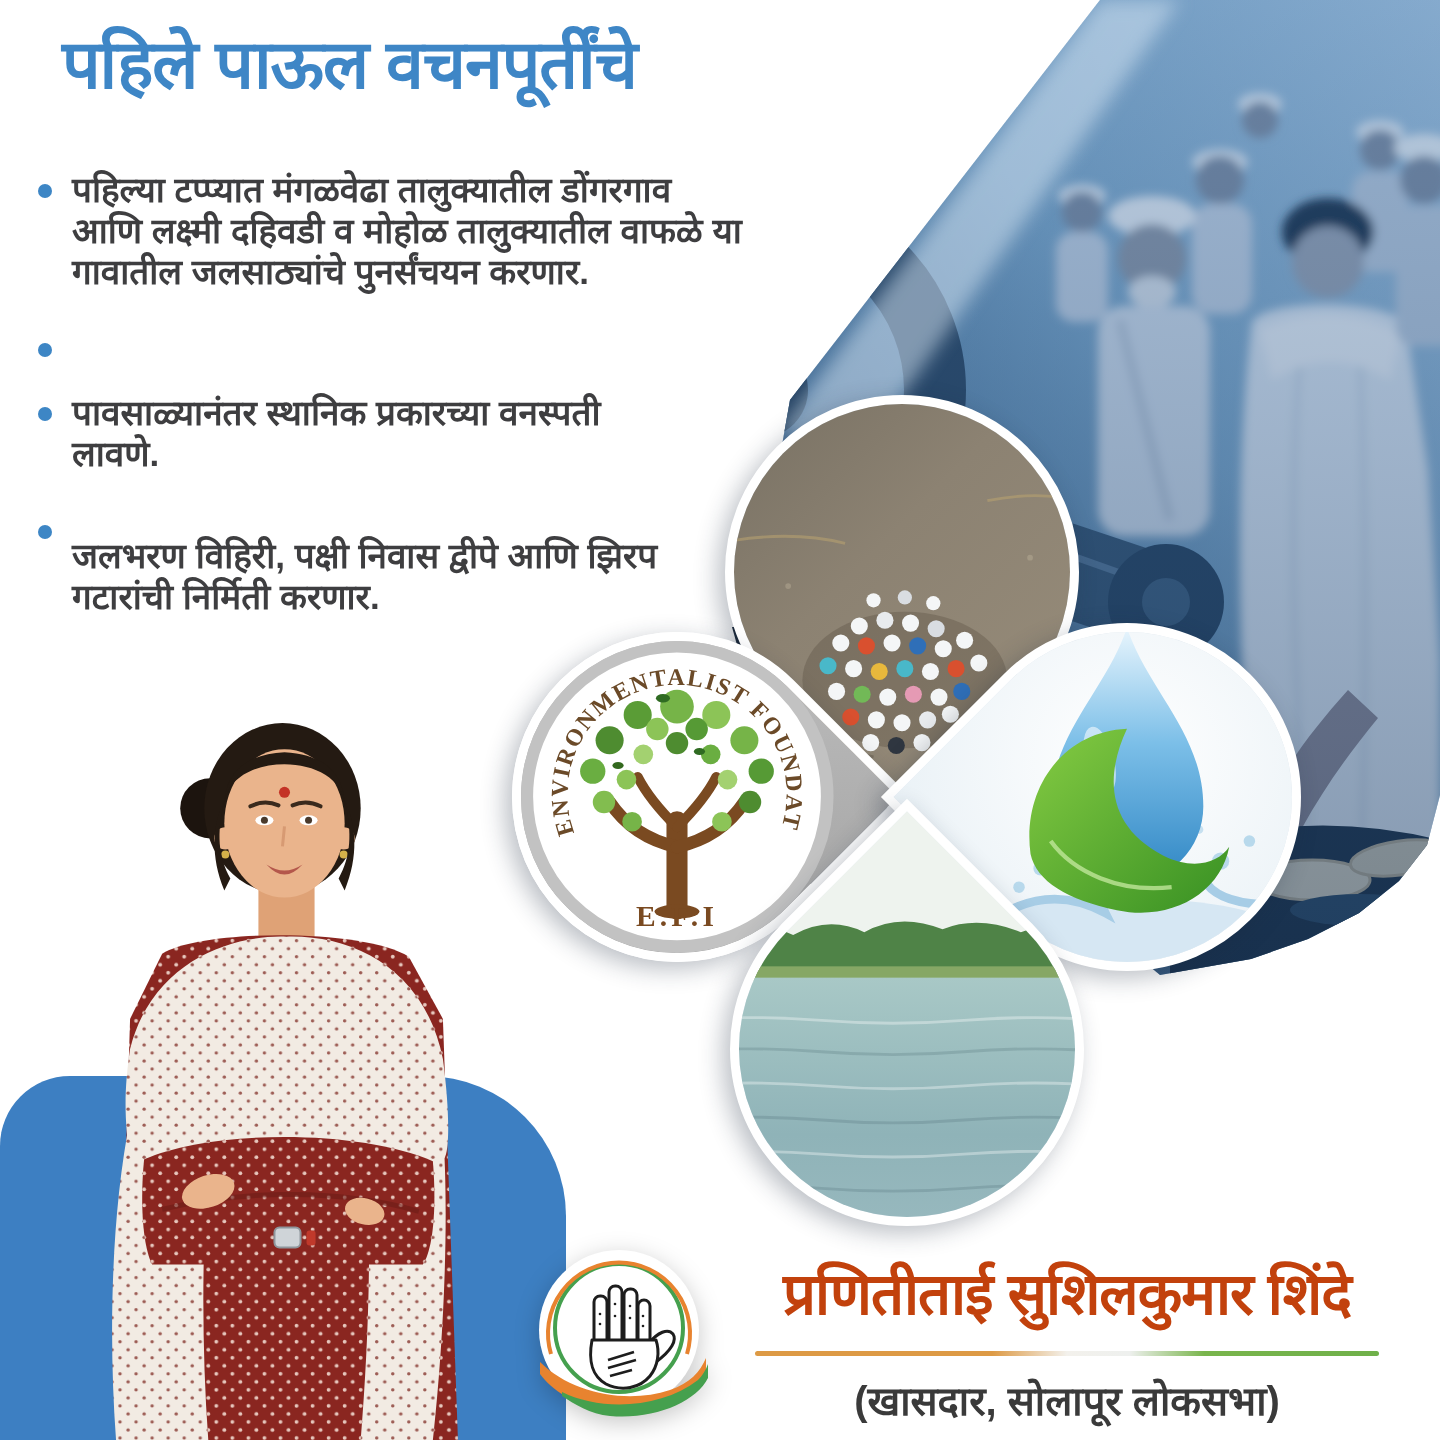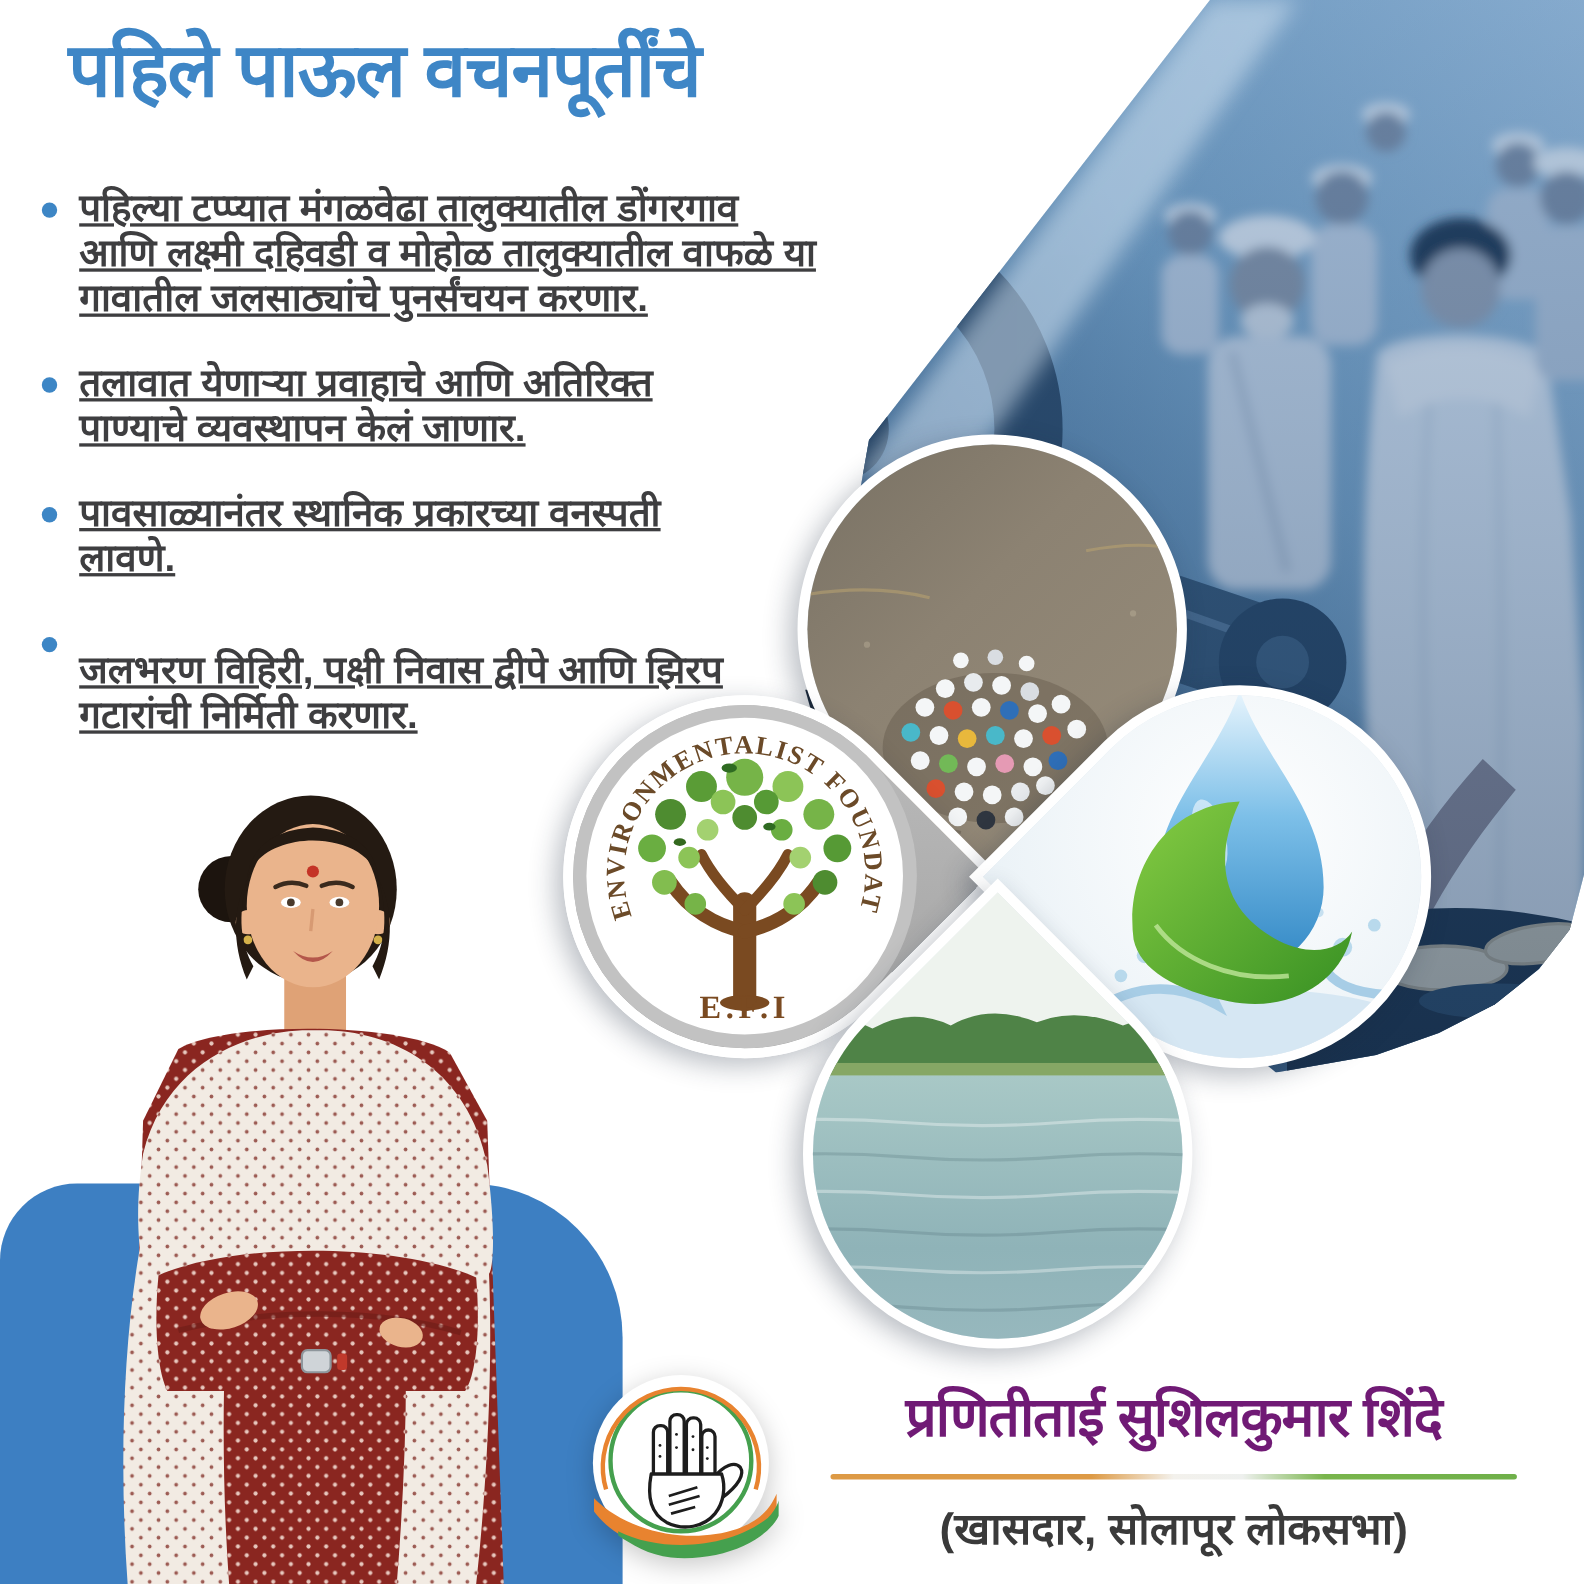--- a/index.html
+++ b/index.html
@@ -8,21 +8,21 @@
     overflow:hidden;font-family:"Liberation Sans","DejaVu Sans",sans-serif;
   }
   
   .headline{
     position:absolute;left:62px;top:28px;width:1000px;
     font-size:68px;line-height:1.08;font-weight:800;color:#3e86c6;letter-spacing:-1px;
   }
   .bullets{position:absolute;left:38px;top:170px;width:712px;list-style:none;margin:0;padding:0;}
   .bullet{display:flex;gap:20px;margin-bottom:36px;}
   .bullet .dot{width:14px;height:14px;border-radius:50%;background:#3d86c5;flex:0 0 14px;margin-top:14px;}
-  .bullet .txt{font-size:35px;line-height:1.17;font-weight:700;color:#3e3e40;text-decoration:underline;}
+  .bullet .txt{font-size:35px;line-height:1.17;font-weight:700;color:#3e3e40;}
   .bullet:nth-child(2) .txt{max-width:620px;}
   .bullet:nth-child(3) .txt{max-width:560px;}
   .bullet:nth-child(4) .txt{max-width:600px;margin-top:25px;}
   
   .main-photo{
     position:absolute;left:700px;top:0;width:740px;height:1000px;z-index:1;
     clip-path:polygon(400px 0px,740px 0px,740px 795px,727px 845px,699px 881px,659px 913px,
       608px 939px,551px 959px,460px 975px,358px 890px,248px 793px,158px 702px,
       93px 612px,68px 540px,78px 468px,90px 400px);
   }
@@ -44,41 +44,40 @@
   .blue-panel{
     position:absolute;left:0;top:1076px;width:566px;height:364px;z-index:1;
     background:#3d7fc2;border-radius:70px 140px 0 0;
   }
   .portrait{position:absolute;left:10px;top:688px;width:560px;height:752px;z-index:2;}
   .portrait svg{width:100%;height:100%;display:block;}
   
   .congress{position:absolute;left:530px;top:1244px;width:178px;height:178px;z-index:3;
     filter:drop-shadow(0 6px 12px rgba(0,0,0,.22));}
   .footer-block{position:absolute;left:712px;top:1252px;width:710px;text-align:center;z-index:3;}
-  .leader-name{font-size:50px;font-weight:800;color:#701a75;letter-spacing:-1px;}
+  .leader-name{font-size:58px;font-weight:800;color:#c2410c;letter-spacing:-1px;}
   .tricolor{height:5px;width:88%;margin:20px auto 0;border-radius:3px;
     background:linear-gradient(90deg,#dd9a45 0%,#dd9a45 38%,#f3f1ec 50%,#eef0ee 60%,#79b54c 72%,#6fb04a 100%);}
   .designation{margin-top:16px;font-size:40px;font-weight:700;color:#3a3a3a;}
   .serif{font-family:"Liberation Serif","DejaVu Serif",serif;}
 </style>
 </head>
 <body>
 
 <div class="poster">
 
   <div class="headline">पहिले पाऊल वचनपूर्तींचे</div>
 
   <ul class="bullets">
     <li class="bullet">
       <span class="dot"></span>
       <span class="txt">पहिल्या टप्प्यात मंगळवेढा तालुक्यातील डोंगरगाव आणि लक्ष्मी दहिवडी व मोहोळ तालुक्यातील वाफळे या गावातील जलसाठ्यांचे पुनर्संचयन करणार.</span>
     </li>
     <li class="bullet">
       <span class="dot"></span>
-      <span class="txt">तलावात येणाऱ्या प्रवाहाचे आणि अतिरिक्त पाण्याचे  व्यवस्थापन केलं जाणार.</span>
     </li>
     <li class="bullet">
       <span class="dot"></span>
       <span class="txt">पावसाळ्यानंतर स्थानिक प्रकारच्या वनस्पती लावणे.</span>
     </li>
     <li class="bullet">
       <span class="dot"></span>
       <span class="txt">जलभरण विहिरी, पक्षी निवास द्वीपे आणि झिरप गटारांची निर्मिती करणार.</span>
     </li>
   </ul>

